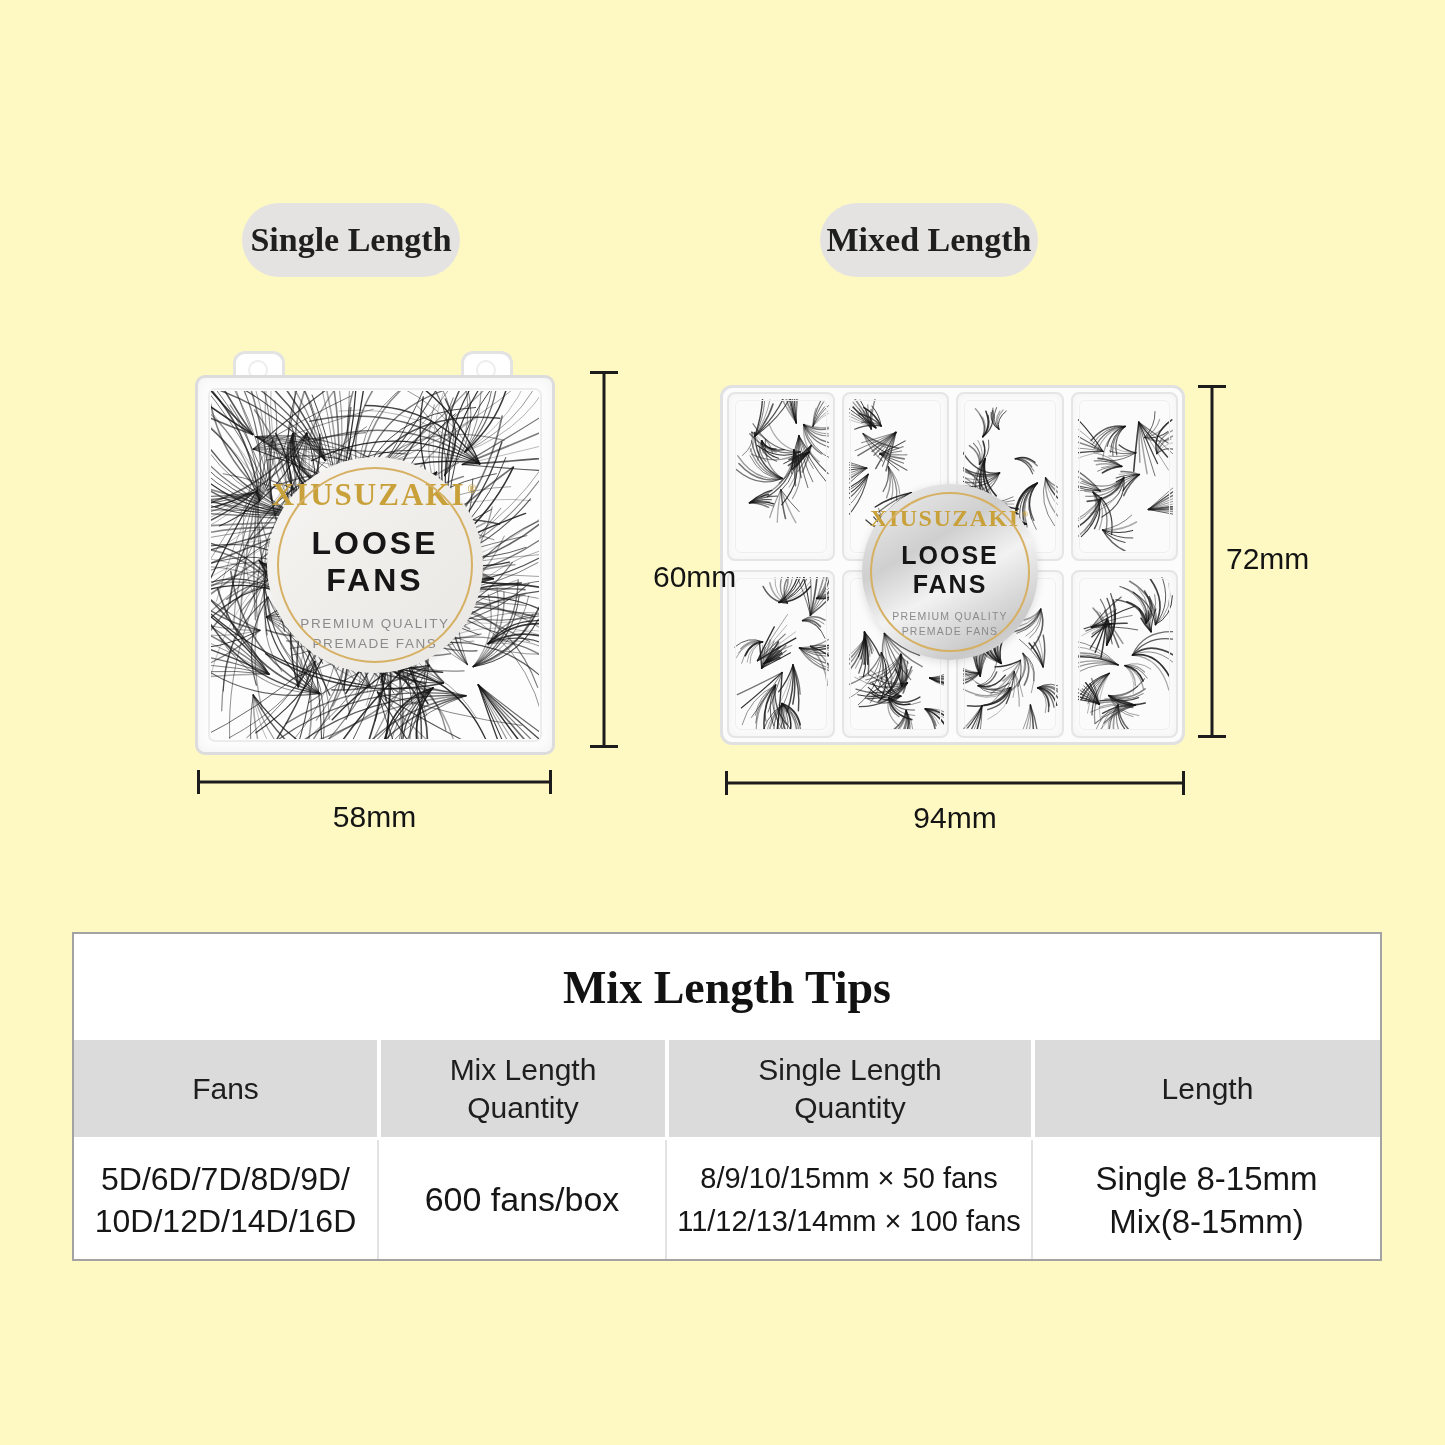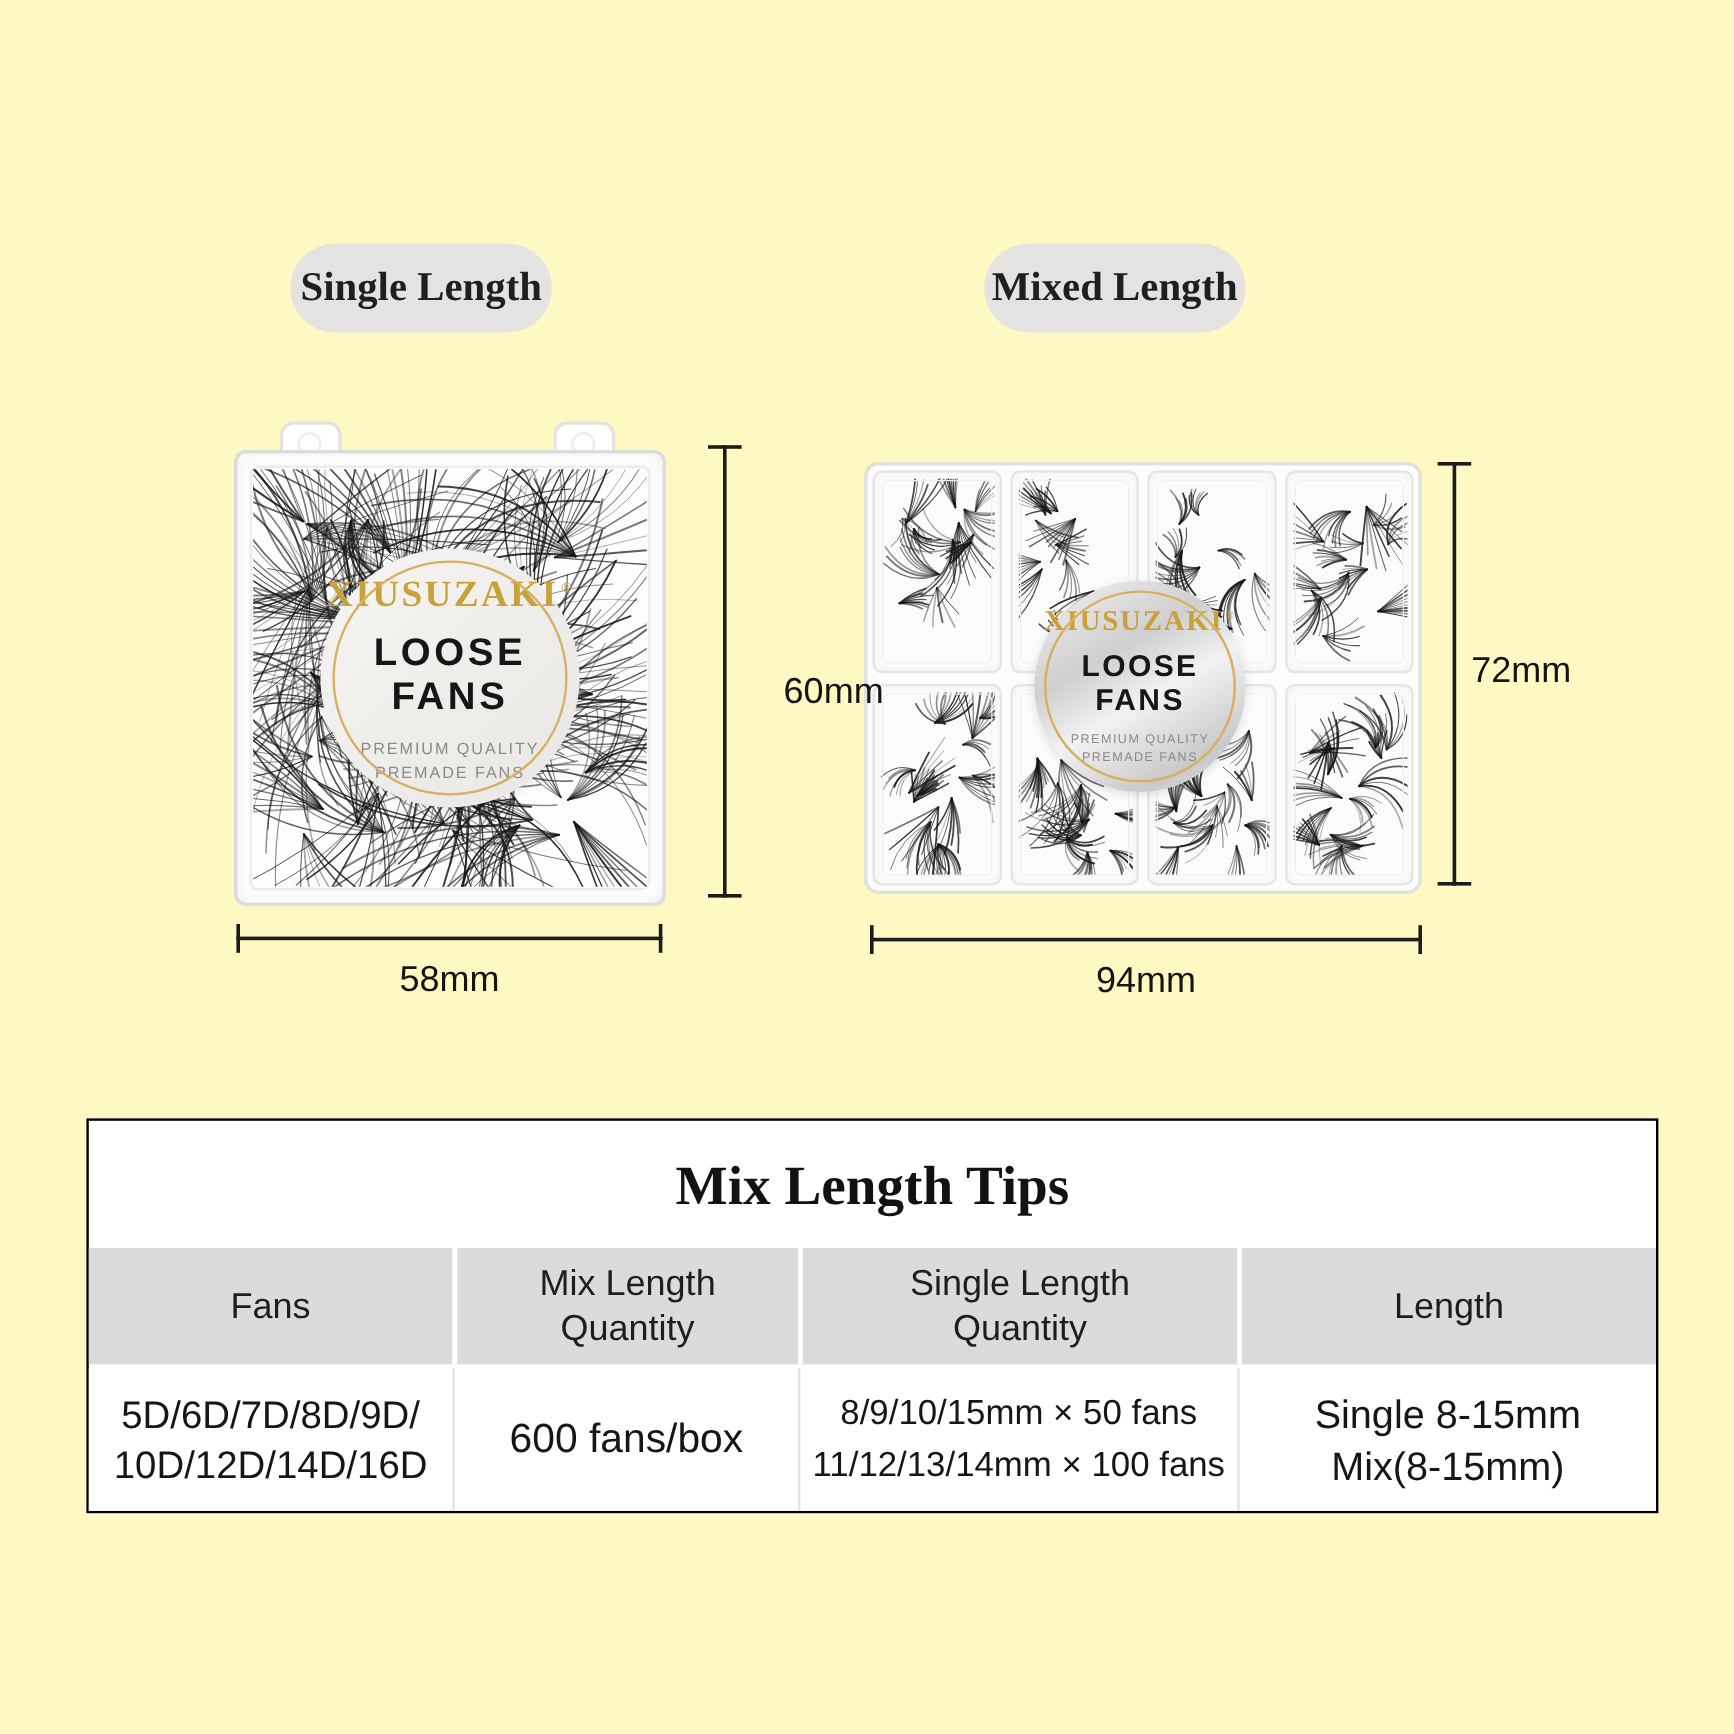--- a/index.html
+++ b/index.html
@@ -71,21 +71,21 @@
   .dv1{left:590px;top:371px;height:377px;}
   .dl1{left:617px;top:560px;margin-left:36px;}
   .dh1{left:197px;top:770px;width:355px;}
   .dl2{left:197px;top:800px;width:355px;text-align:center;}
   .dv2{left:1198px;top:385px;height:353px;}
   .dl3{left:1226px;top:542px;}
   .dh2{left:725px;top:771px;width:460px;}
   .dl4{left:725px;top:801px;width:460px;text-align:center;}
 
   
-  .spec-table{position:absolute;left:72px;top:932px;width:1306px;border:2px solid #000000;background:#ffffff;}
+  .spec-table{position:absolute;left:72px;top:932px;width:1306px;border:2px solid #a3a3a3;background:#ffffff;}
   .table-title{height:106px;display:flex;align-items:center;justify-content:center;
                font-family:"Liberation Serif","DejaVu Serif",serif;font-weight:700;
                font-size:46px;color:#121212;}
   .thead,.tbody{display:grid;grid-template-columns:303px 288px 366px 349px;}
   .thead .hc{height:97px;background:#dbdbdb;display:flex;align-items:center;justify-content:center;
              text-align:center;font-size:30px;font-weight:500;color:#1e1e1e;line-height:38px;}
   .thead .hc + .hc{border-left:4px solid #ffffff;}
   .thead .hc .wrap{max-width:230px;}
   .tbody .bc{height:119px;display:flex;flex-direction:column;align-items:center;justify-content:center;
              text-align:center;background:#ffffff;margin-top:3px;}

